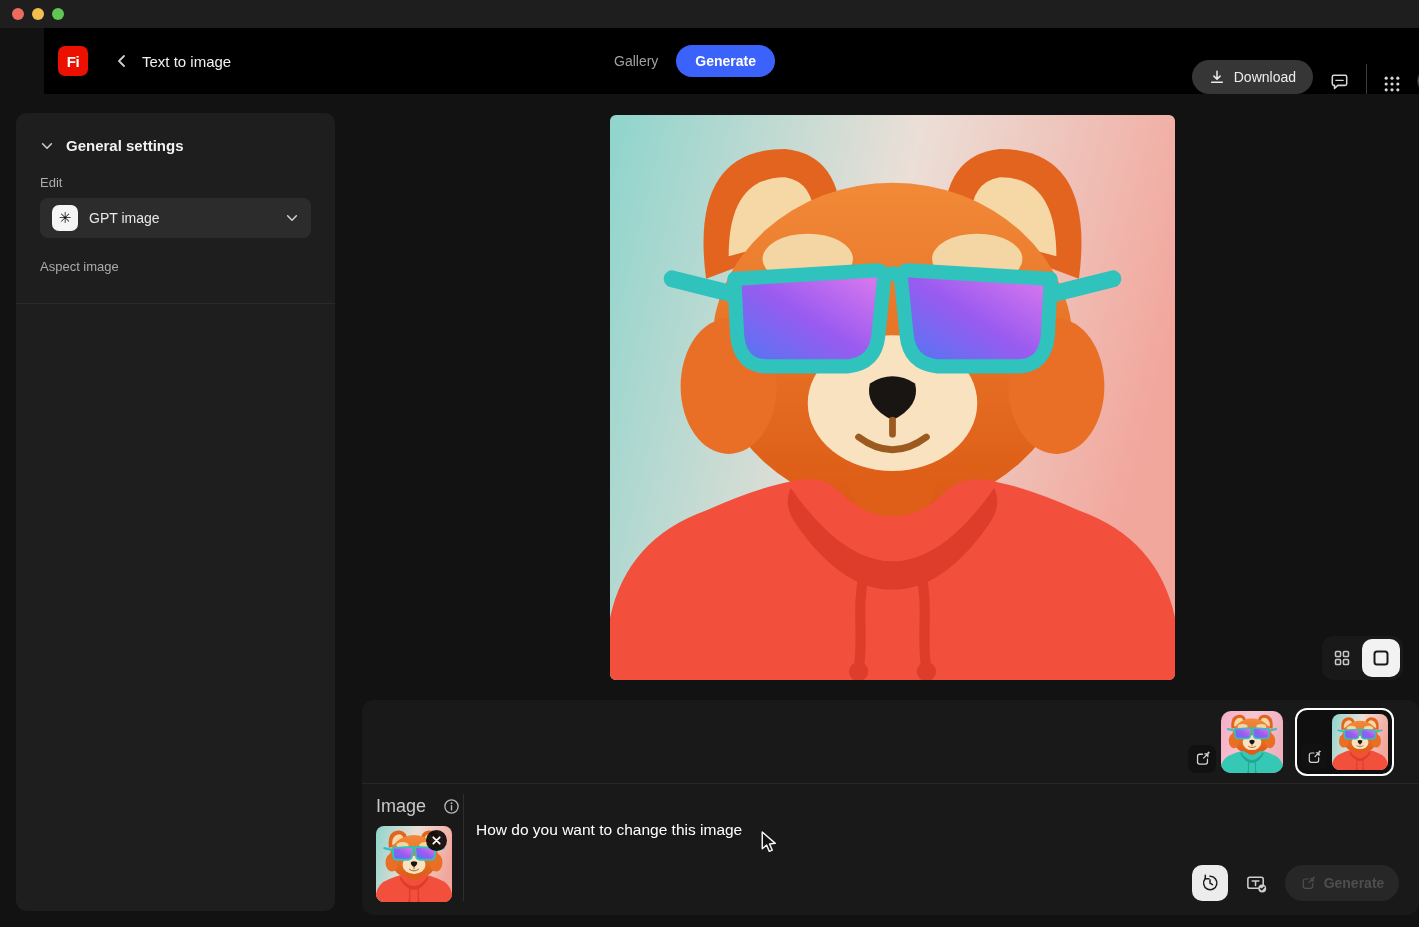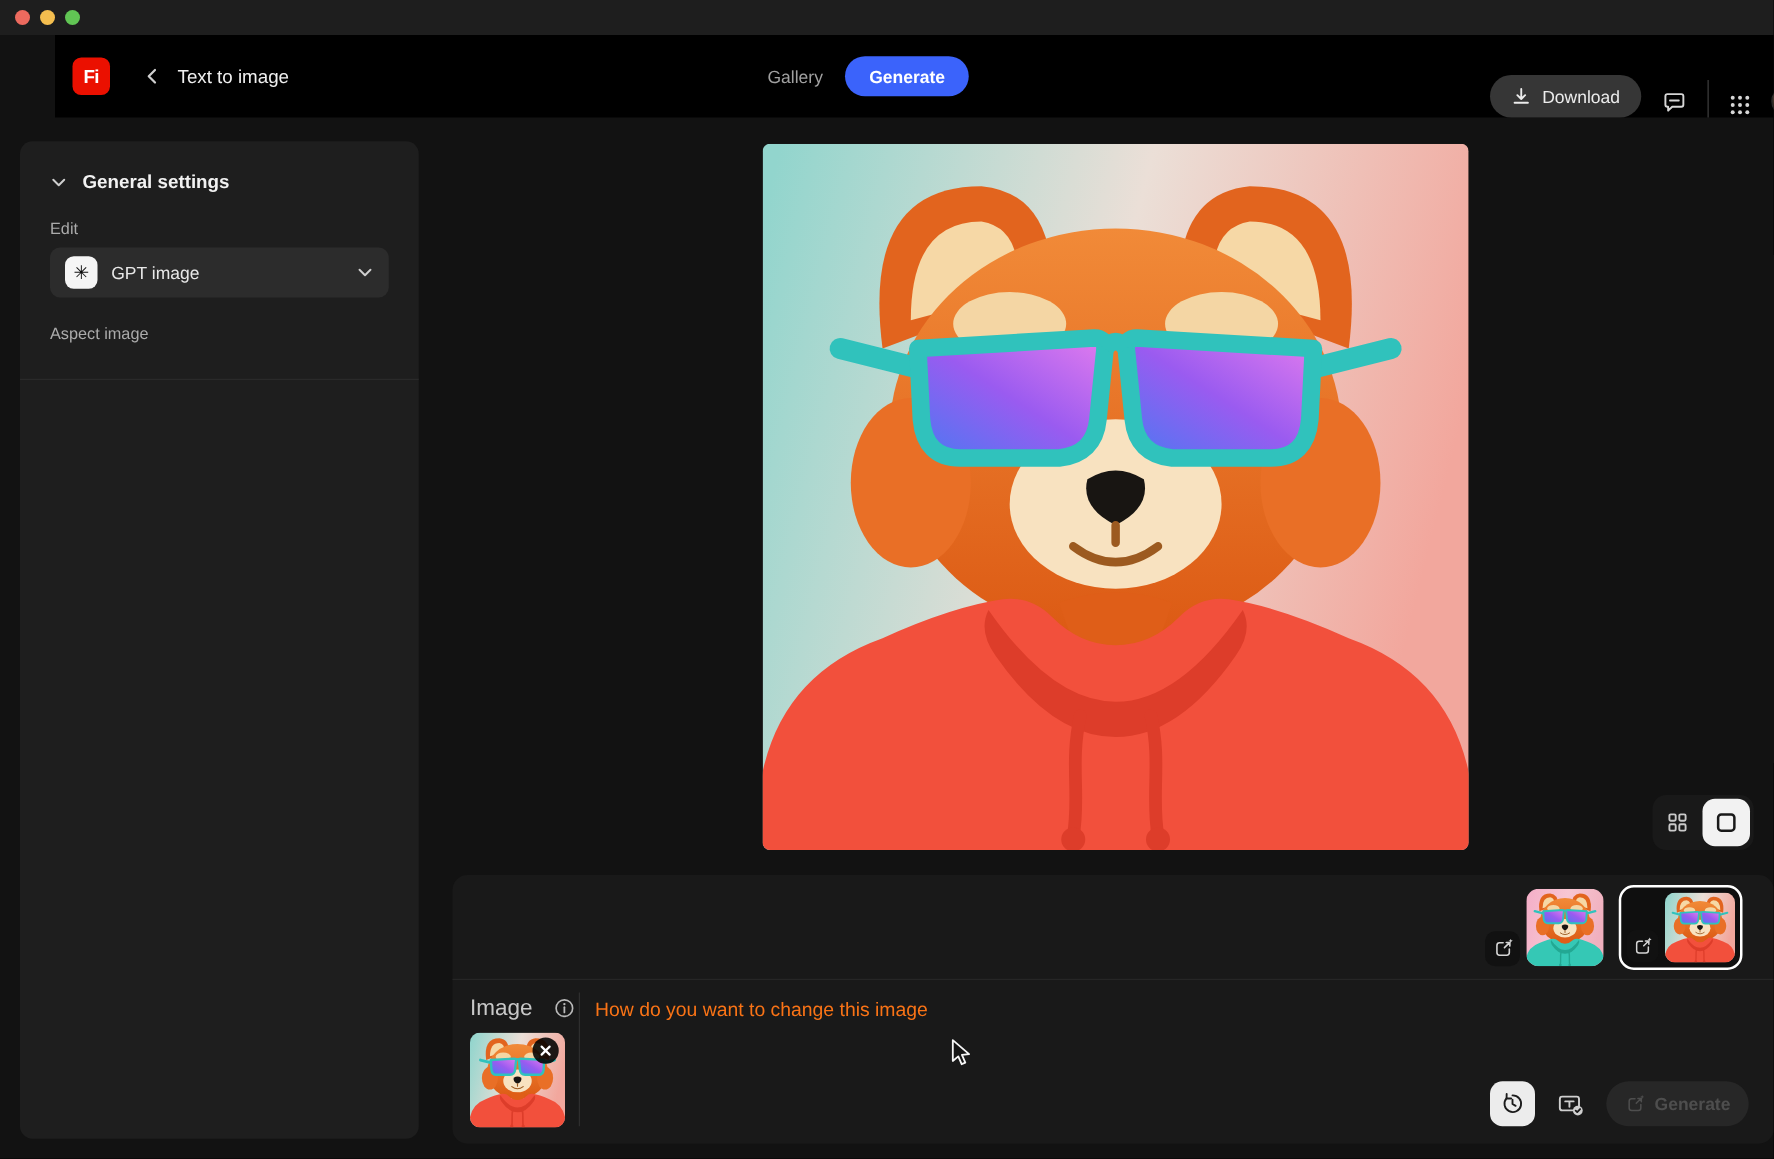--- a/index.html
+++ b/index.html
@@ -58,21 +58,21 @@
   
   .prompt-area { position:relative; height:131px; }
   .pa-left { position:absolute; left:14px; top:12px; width:80px; }
   .pa-left-head { display:flex; align-items:center; gap:17px; }
   .pa-label { color:#c8c8c8; font-size:18px; }
   .pa-thumb-wrap { position:relative; margin-top:9px; width:76px; height:76px; }
   .pa-thumb { width:76px; height:76px; border-radius:8px; overflow:hidden; }
   .x-btn { position:absolute; right:5px; top:4px; width:21px; height:21px; border:none; border-radius:50%; background:rgba(0,0,0,0.88); color:#fff; display:flex; align-items:center; justify-content:center; cursor:pointer; }
   .pa-vdiv { position:absolute; left:101px; top:10px; bottom:14px; width:1px; background:#2e2e2e; }
   .pa-right { position:absolute; left:114px; top:12px; right:14px; }
-  .prompt-input { margin-top:4px; color:#f97316; font-size:15.5px; min-height:24px; cursor:text; outline:none; }
+  .prompt-input { margin-top:25px; color:#ffffff; font-size:15.5px; min-height:24px; cursor:text; outline:none; }
   .pa-actions { position:absolute; right:20px; bottom:14px; display:flex; align-items:center; gap:17px; }
   .history-btn { width:36px; height:36px; border:none; border-radius:10px; background:#ececec; color:#1c1c1c; display:flex; align-items:center; justify-content:center; cursor:pointer; }
   .textcheck-btn { background:none; border:none; color:#cfcfcf; display:flex; cursor:pointer; }
   .generate-disabled { height:36px; width:114px; border:none; border-radius:18px; background:#272727; color:#4e4e4e; font-size:14px; font-weight:600; font-family:inherit; display:flex; align-items:center; justify-content:center; gap:8px; cursor:default; }
 
   .cursor { position:absolute; left:758px; top:830px; pointer-events:none; }
 </style>
 </head>
 <body>
 

